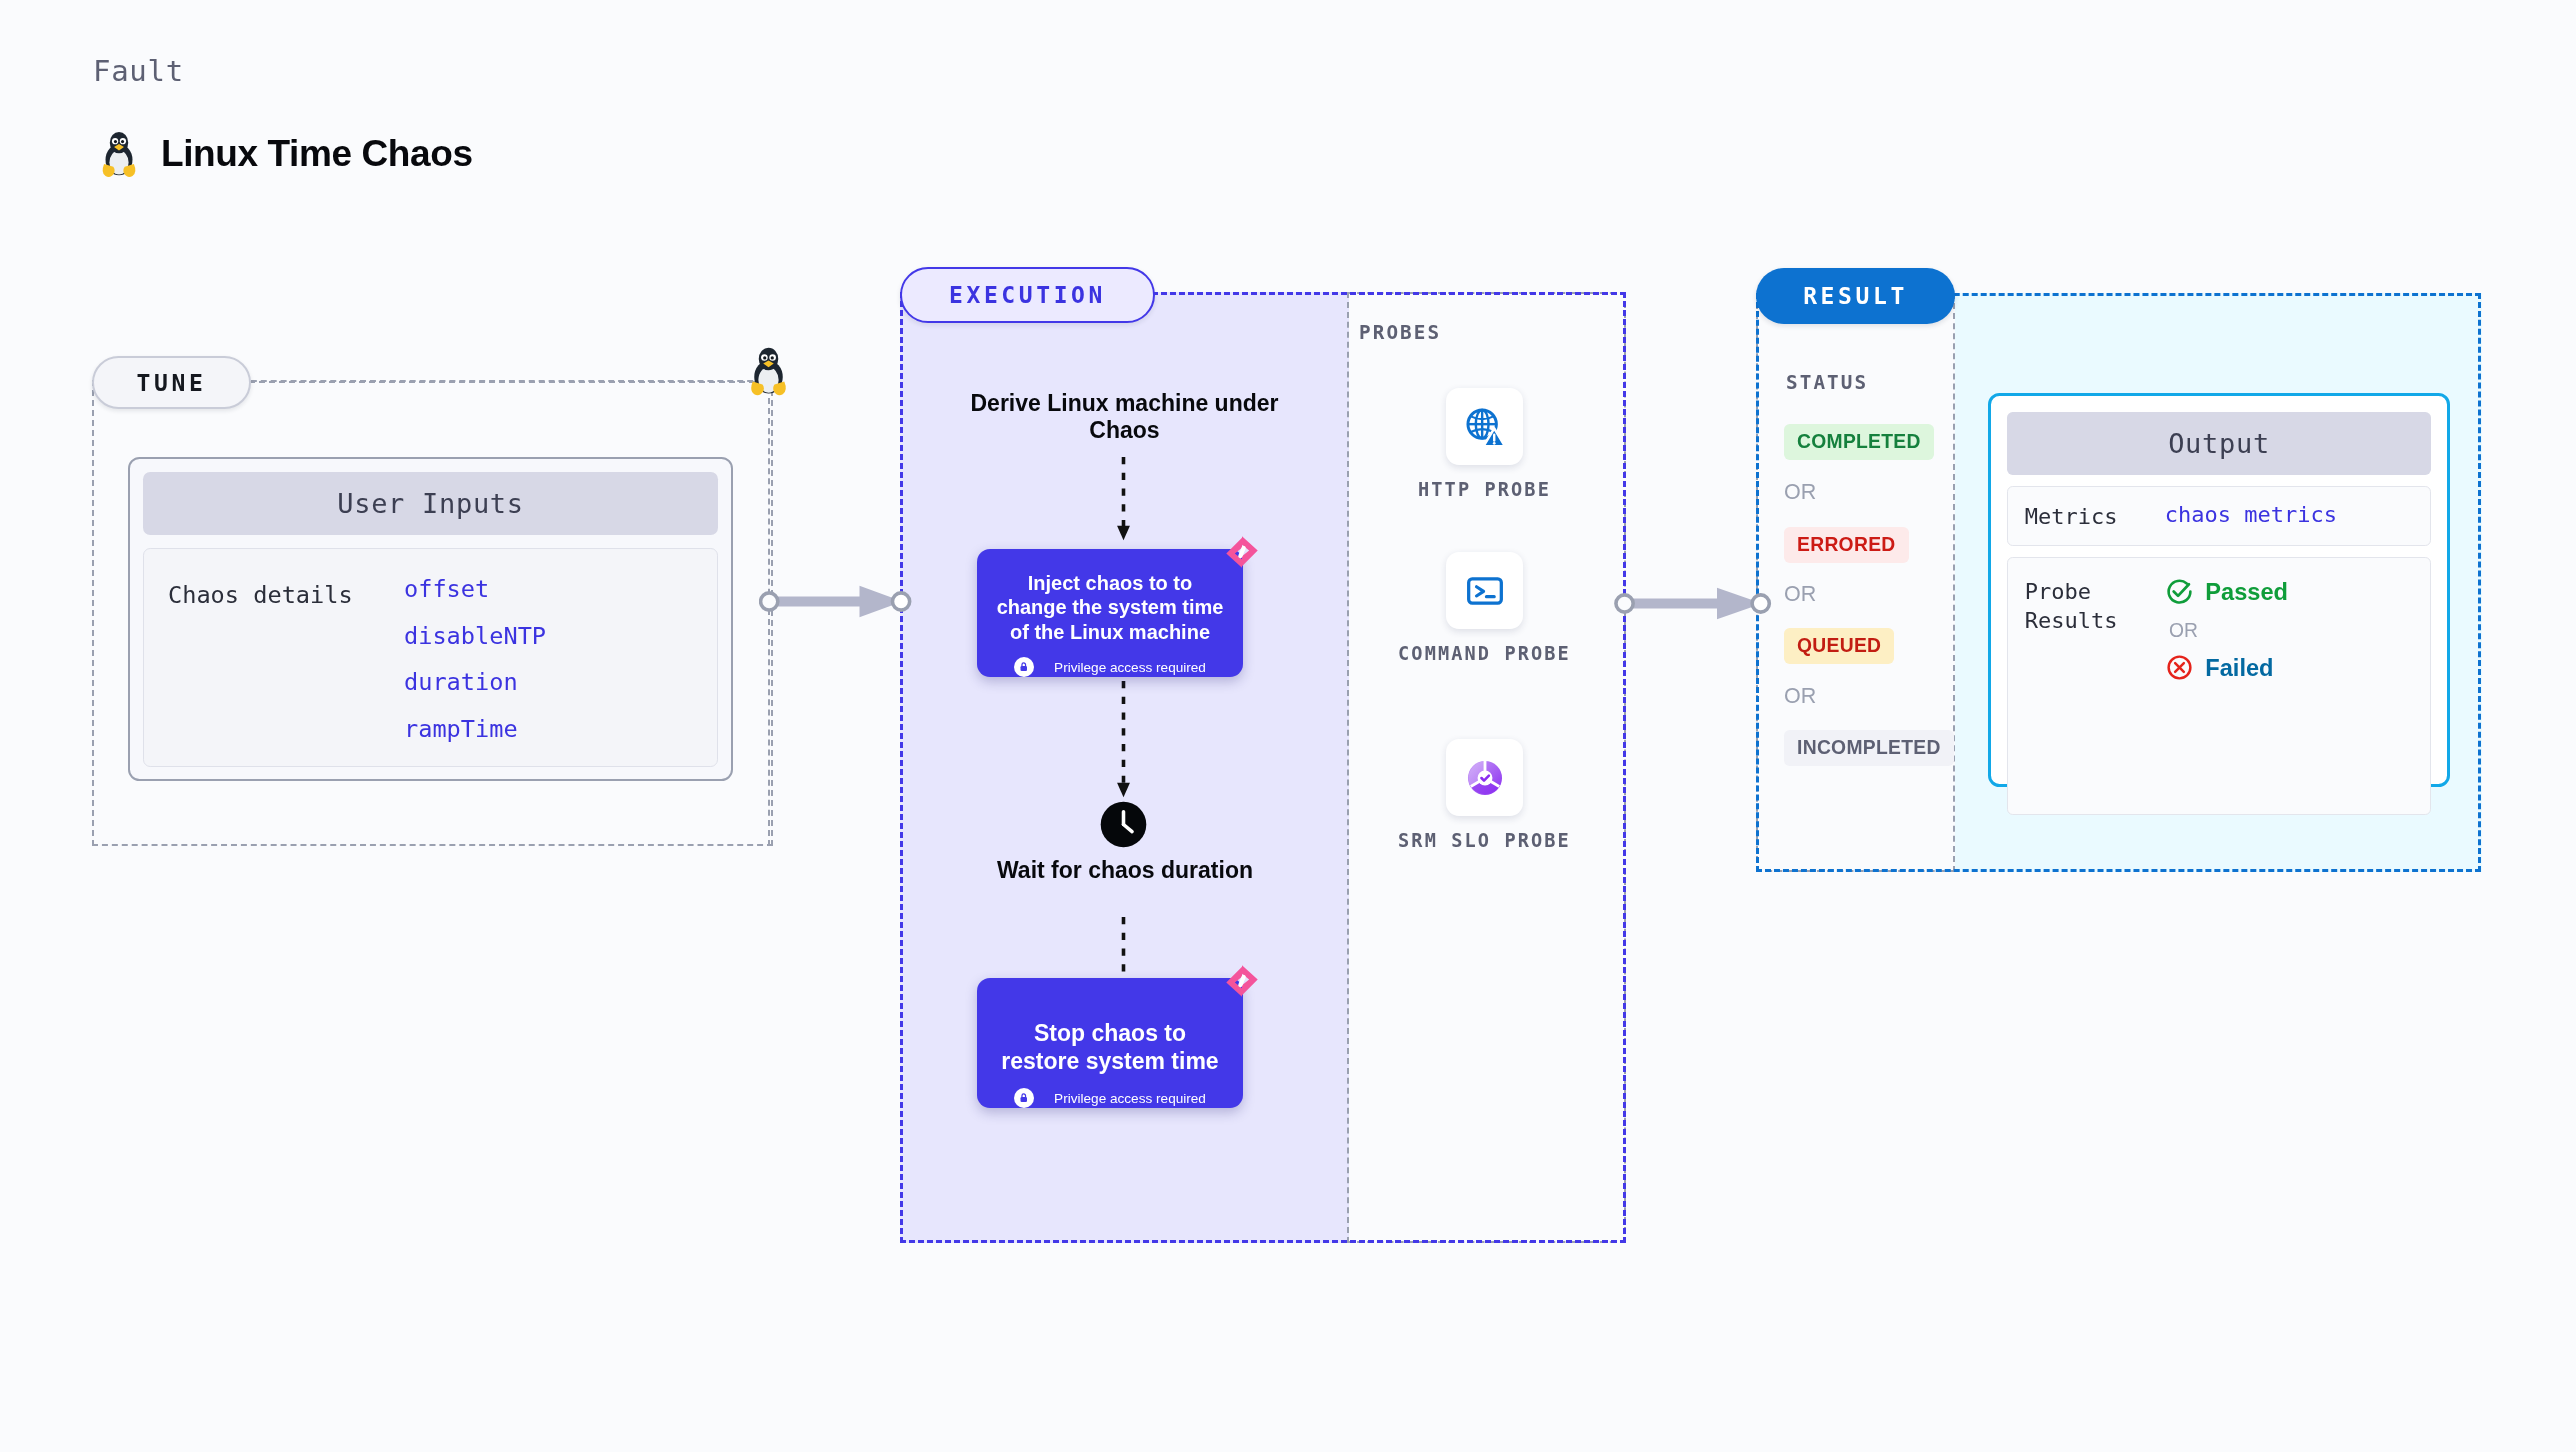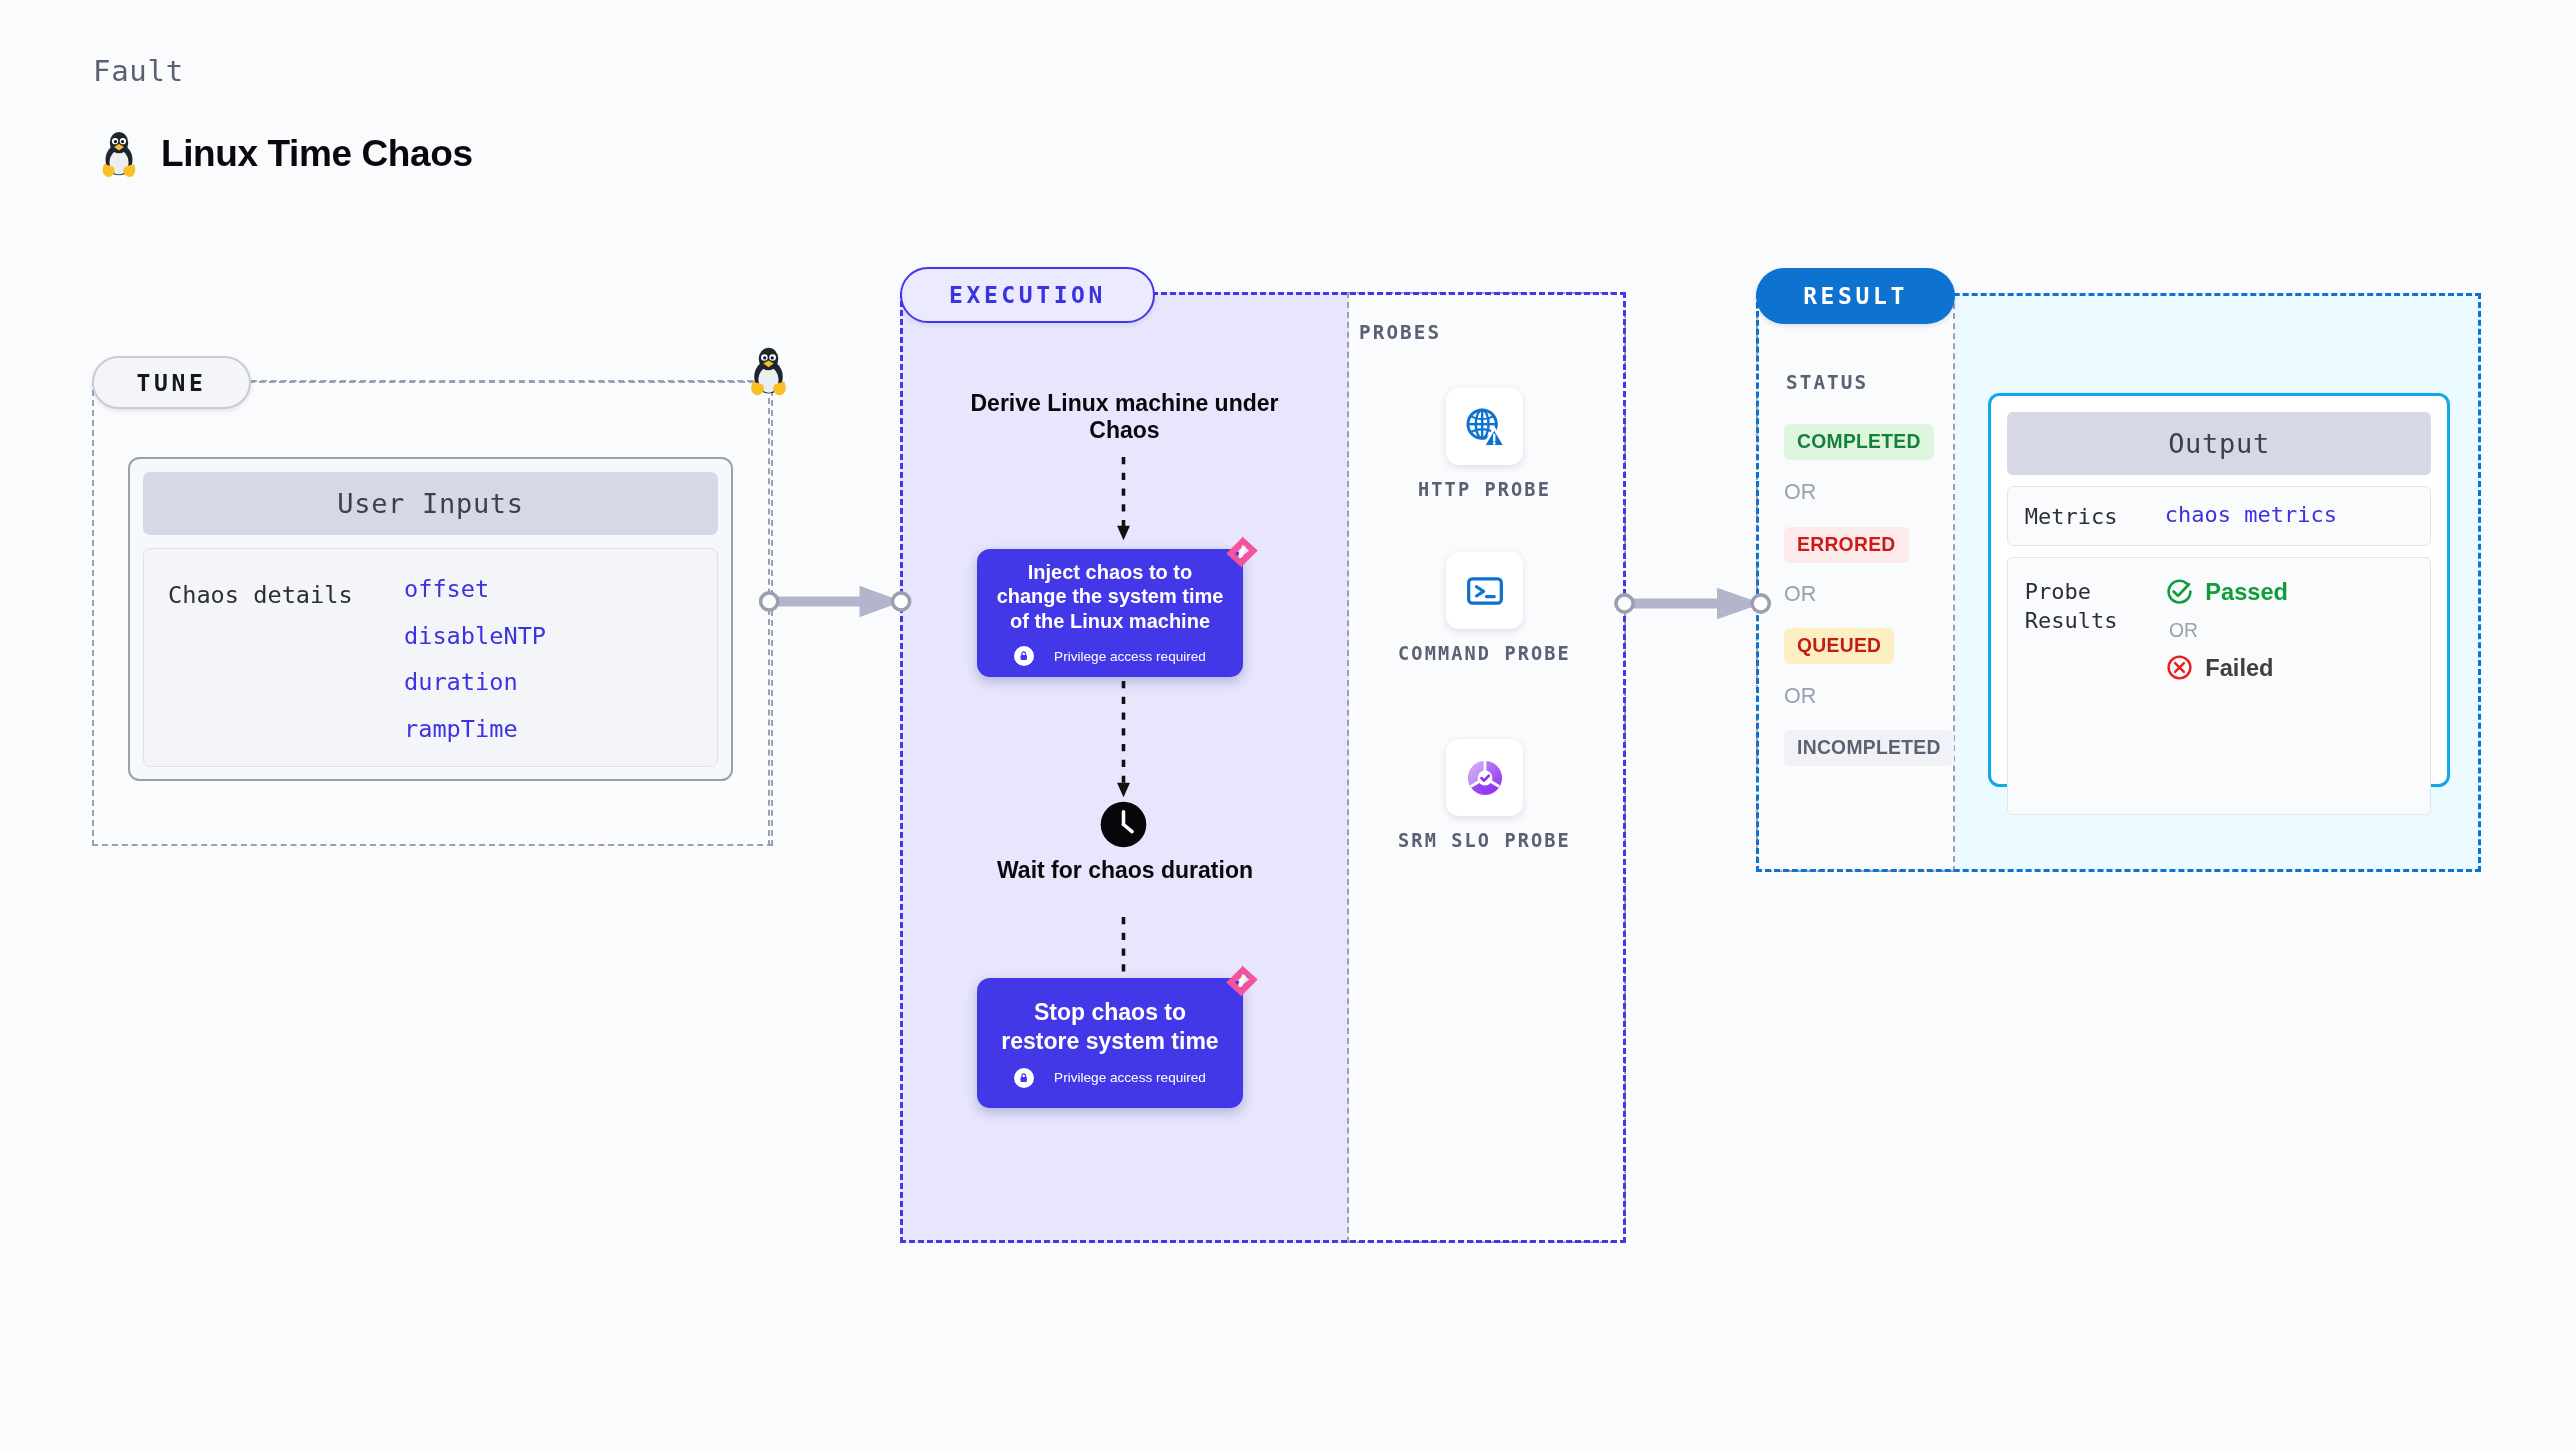--- a/index.html
+++ b/index.html
@@ -160,21 +160,21 @@
     font-size: 23px; font-weight: bold; color: #08090d; line-height: 1.18;
   }
   .dash-arrow { position: absolute; z-index: 5; }
 
   .node-card {
     position: absolute;
     background: #4338e8;
     border-radius: 13px;
     box-shadow: 0 4.3px 11.5px rgba(40,35,120,.25);
     display: flex; flex-direction: column;
-    align-items: center; justify-content: center;
+    align-items: center; justify-content: flex-end;
     color: #ffffff; z-index: 8;
   }
   .node-card .nc-title {
     font-size: 20px; font-weight: bold; text-align: center;
     line-height: 1.22; padding: 0 18.6px;
   }
   .node-card.big .nc-title { font-size: 23px; }
   .nc-priv {
     display: flex; align-items: center; gap: 20px;
     margin-top: 13px; font-size: 13.6px; color: #ffffff;
@@ -259,21 +259,21 @@
     font-size: 22px; color: #2b2e3a; width: 140px; line-height: 1.32;
   }
   .out-metrics-val {
     font-family: "DejaVu Sans Mono", monospace;
     font-size: 22px; color: #3b33e0;
   }
   .out-row.tall { height: 258px; padding-top: 18.6px; }
   .probe-res-vals { display: flex; flex-direction: column; gap: 11.5px; }
   .pr-line { display: flex; align-items: center; gap: 11.5px; }
   .pr-passed { font-size: 23.6px; font-weight: bold; color: #0f9d3a; }
-  .pr-failed { font-size: 23.6px; font-weight: bold; color: #404040; }
+  .pr-failed { font-size: 23.6px; font-weight: bold; color: #0369a1; }
   .pr-or { font-size: 19.3px; color: #9aa0b0; padding-left: 4.3px; }
 </style>
 </head>
 <body>
 
 <div id="root">
 
   <div class="fault-label">Fault</div>
   <div class="title-row">
     <span>

